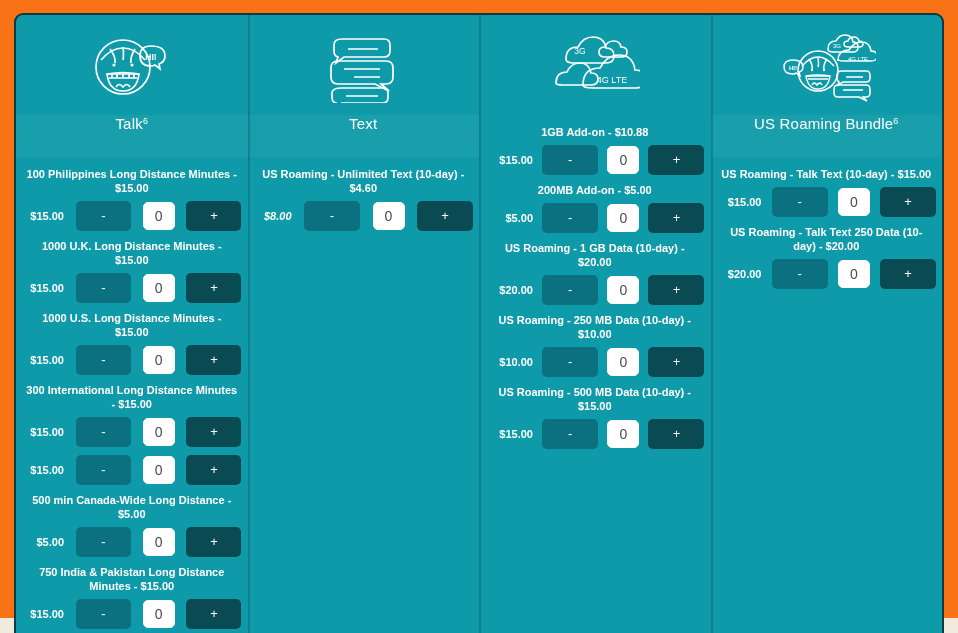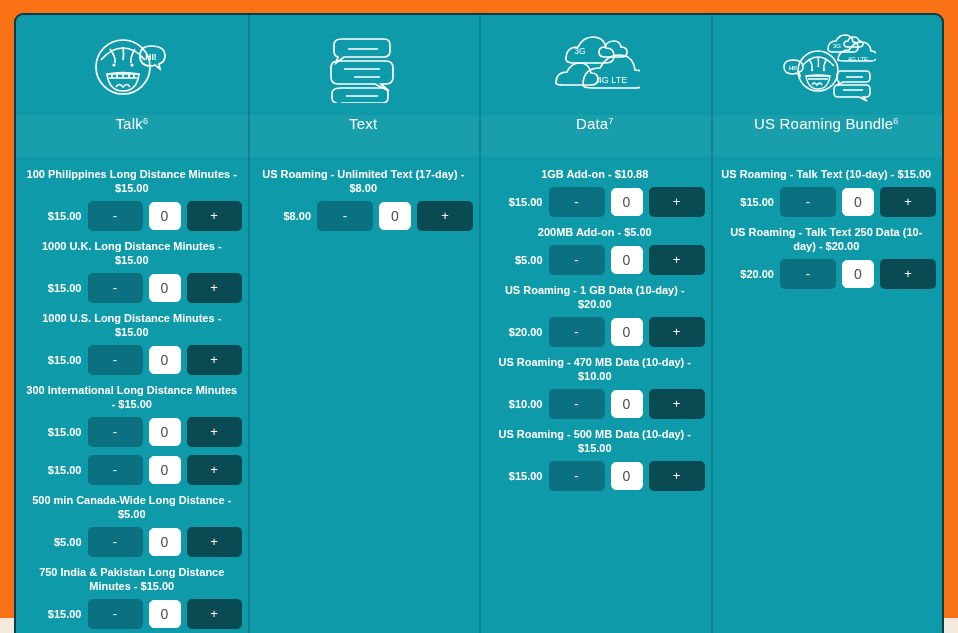--- a/index.html
+++ b/index.html
@@ -95,21 +95,21 @@
     font-size: 11px;
     line-height: 14px;
     text-align: center;
     padding: 0 4px 0 4px;
     margin-bottom: 6px;
     font-weight: 700;
   }
   .stepper {
     display: flex;
     align-items: center;
-    justify-content: flex-end;
+    justify-content: space-between;
     gap: 6px;
   }
   .price {
     color: #ffffff;
     font-size: 11px;
     font-weight: 700;
     width: 46px;
     text-align: right;
     flex: 0 0 auto;
     white-space: nowrap;
@@ -144,21 +144,21 @@
     line-height: 28px;
     text-align: center;
     flex: 0 0 auto;
     border: 1px solid #ffffff;
     box-sizing: border-box;
     font-family: "Liberation Sans", sans-serif;
   }
   
   .col-talk .price { width: 42px; }
   .col-talk .btn { width: 55px; }
-  .col-text .price { width: 38px; }
+  .col-text .price { width: 38px; font-style: italic; }
   .col-data .price { width: 48px; }
   .col-bundle .price { width: 45px; }
 </style>
 </head>
 <body>
 
 <div class="page">
   <div class="panel">
     <div class="columns">
 
@@ -266,21 +266,21 @@
             <path d="M22 38 h36 M32 46 h26"></path>
             <path d="M20 57 h40 q6 0 6 5 v5 q0 5 -6 5 h-40 l-8 5 l2 -5 q-4 -1 -4 -5 v-5 q0 -5 10 -5 z"></path>
             <path d="M24 65 h32"></path>
           </svg>
         </div>
         <div class="col-title-band">
           <div class="col-title"><span>Text</span><sup></sup></div>
         </div>
         <div class="items">
           <div class="item">
-            <div class="item-label">US Roaming - Unlimited Text (17-day) - $8.00</div>
+            <div class="item-label">US Roaming - Unlimited Text (10-day) - $4.60</div>
             <div class="stepper">
               <div class="price">$8.00</div>
               <button class="btn btn-minus">-</button>
               <input class="qty" readonly="" value="0" style="">
               <button class="btn btn-plus">+</button>
             </div>
           </div>
         </div>
       </div>
 
@@ -288,23 +288,20 @@
         <div class="icon-wrap">
           <svg width="90" height="72" viewBox="0 0 90 72" fill="none" stroke="#ffffff" stroke-width="1.7">
             <path d="M64 10 q-7 0 -9 6 q-6 0 -6 5 q0 5 6 5 h16 q6 0 6 -5 q0 -5 -6 -5 q-1 -6 -7 -6 z"></path>
             <path d="M16 28 q0 -12 12 -12 q5 -10 15 -10 q11 0 13 11 q8 0 8 8 q0 7 -8 7 h-32 q-8 0 -8 -4 z"></path>
             <text x="30" y="23" font-family="Liberation Sans, sans-serif" font-size="8.5" fill="#ffffff" stroke="none" text-anchor="middle">3G</text>
             <path d="M6 52 q0 -11 11 -11 q4 -9 13 -9 q9 0 11 10 q7 0 7 6 q0 6 -7 6 h-28 q-7 0 -7 -2 z"></path>
             <path d="M33 54 q0 -17 17 -17 q7 -13 19 -13 q14 0 16 15 q10 0 10 9 q0 9 -10 9 h-42 q-10 0 -10 -3 z"></path>
             <text x="62" y="52" font-family="Liberation Sans, sans-serif" font-size="9" fill="#ffffff" stroke="none" text-anchor="middle">4G LTE</text>
           </svg>
         </div>
-        <div class="col-title-band">
-          <div class="col-title"><span>Data</span><sup>7</sup></div>
-        </div>
         <div class="items">
 
           <div class="item">
             <div class="item-label">1GB Add-on - $10.88</div>
             <div class="stepper">
               <div class="price">$15.00</div>
               <button class="btn btn-minus">-</button>
               <input class="qty" readonly="" value="0" style="">
               <button class="btn btn-plus">+</button>
             </div>
@@ -324,21 +321,21 @@
             <div class="item-label">US Roaming - 1 GB Data (10-day) - $20.00</div>
             <div class="stepper">
               <div class="price">$20.00</div>
               <button class="btn btn-minus">-</button>
               <input class="qty" readonly="" value="0" style="">
               <button class="btn btn-plus">+</button>
             </div>
           </div>
 
           <div class="item">
-            <div class="item-label">US Roaming - 470 MB Data (10-day) - $10.00</div>
+            <div class="item-label">US Roaming - 250 MB Data (10-day) - $10.00</div>
             <div class="stepper">
               <div class="price">$10.00</div>
               <button class="btn btn-minus">-</button>
               <input class="qty" readonly="" value="0" style="">
               <button class="btn btn-plus">+</button>
             </div>
           </div>
 
           <div class="item">
             <div class="item-label">US Roaming - 500 MB Data (10-day) - $15.00</div>

